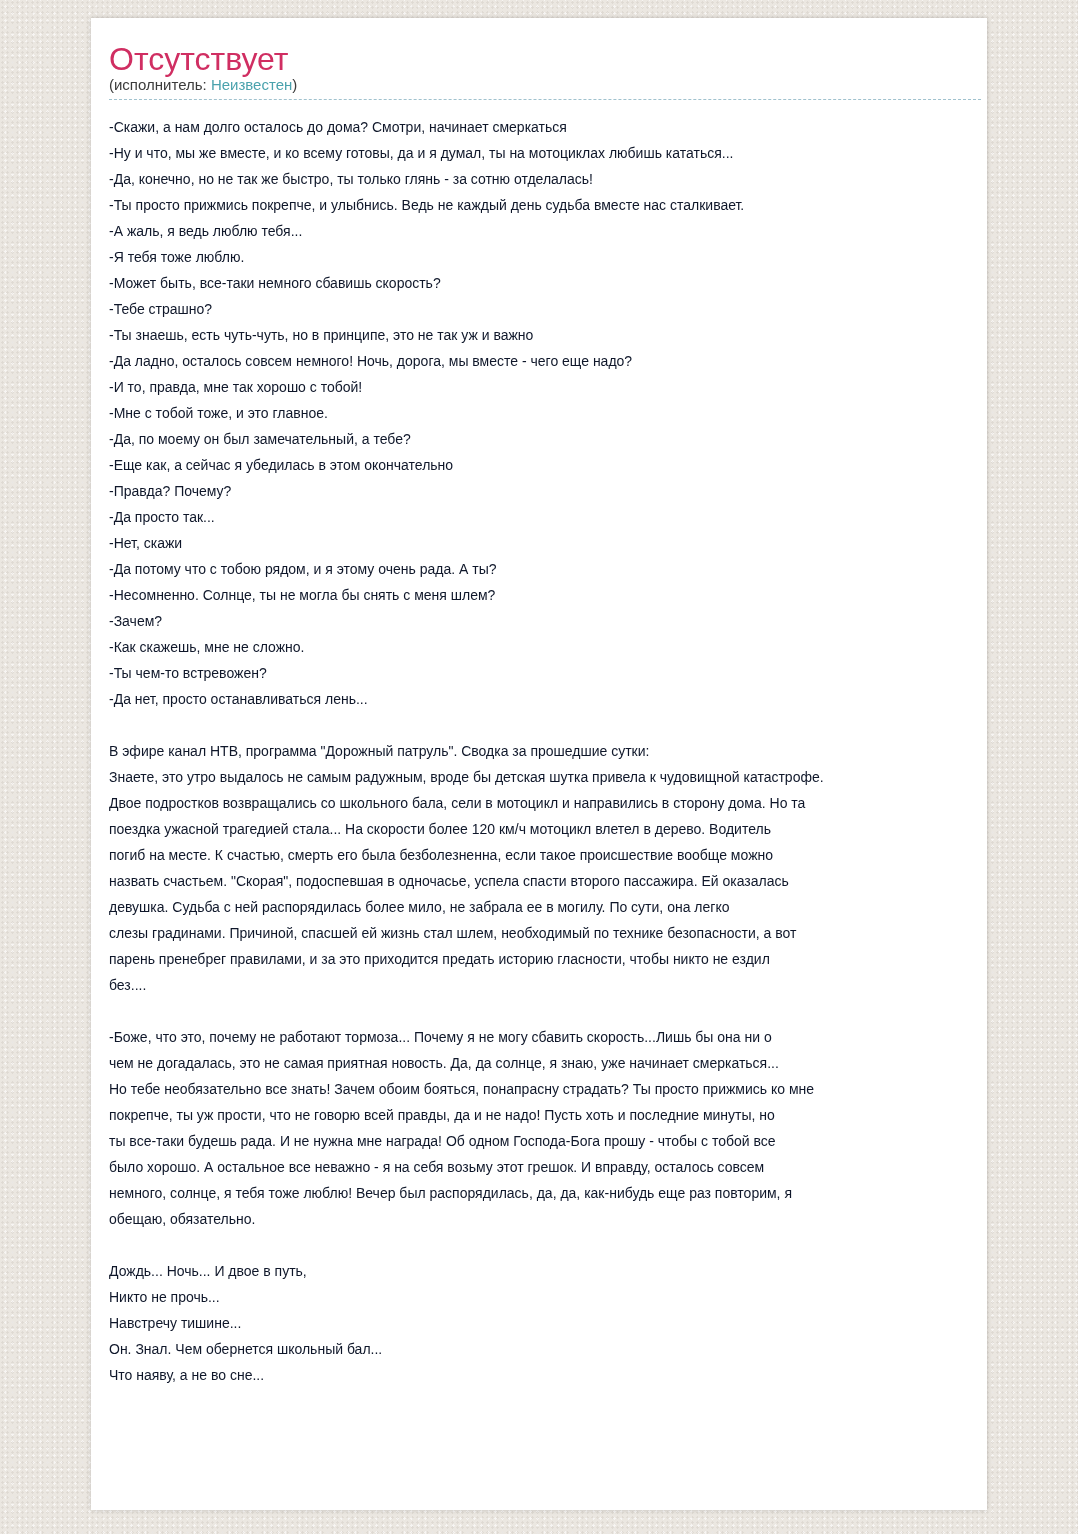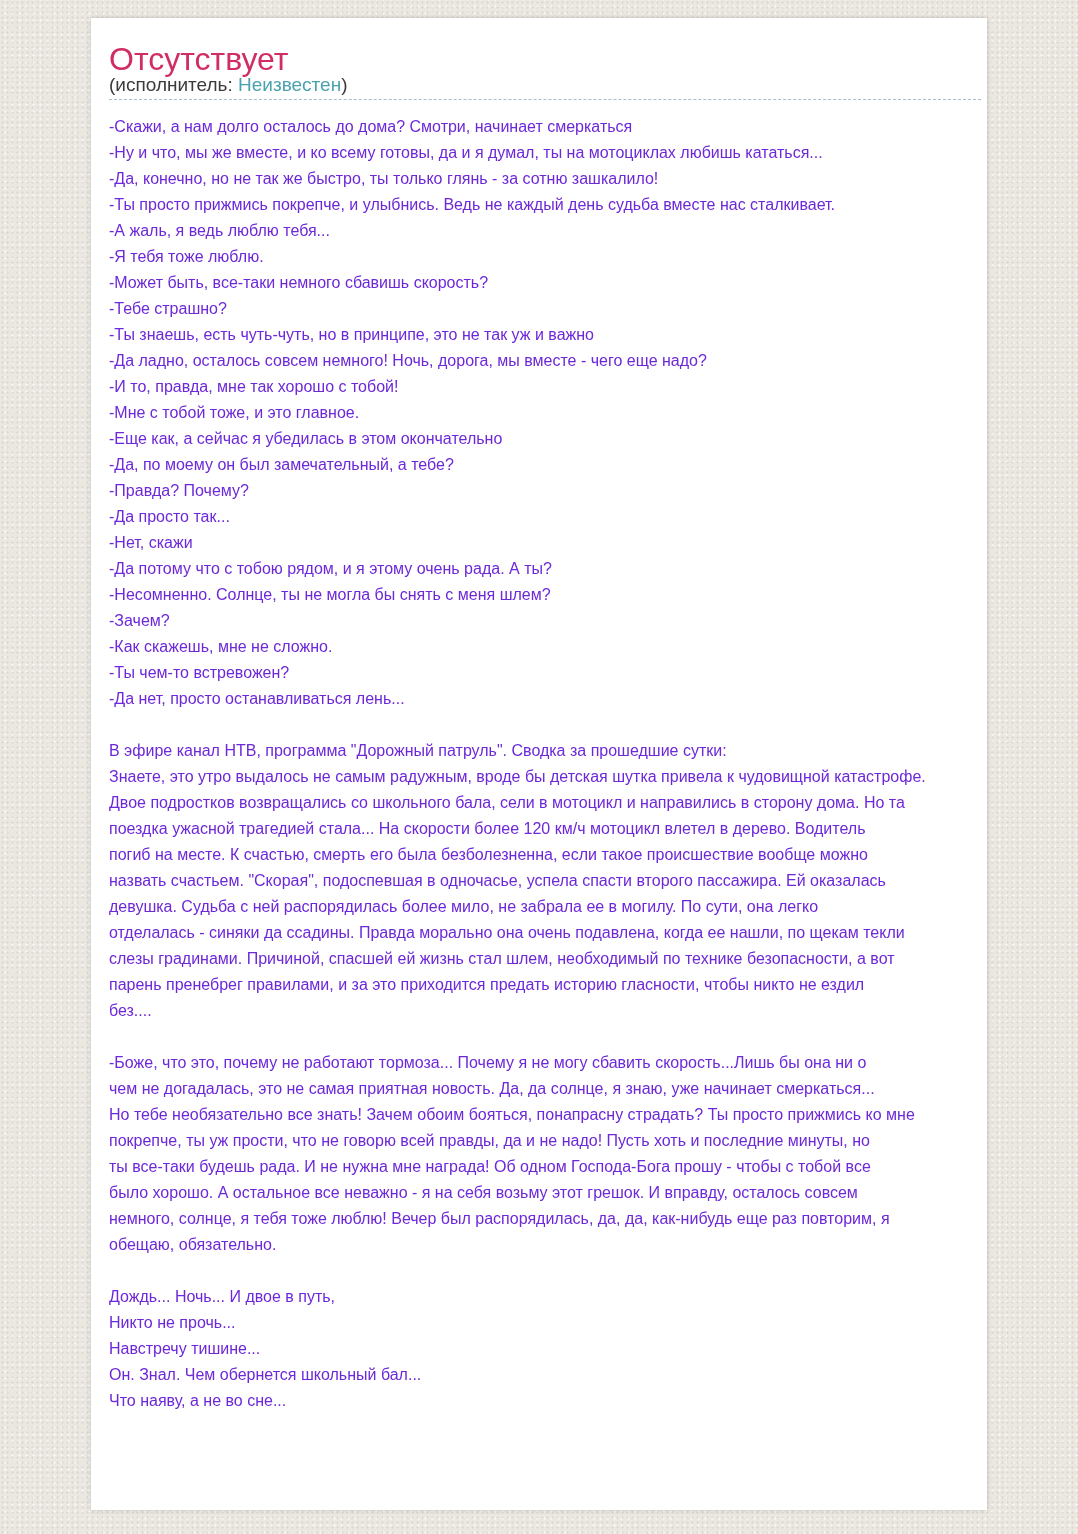--- a/index.html
+++ b/index.html
@@ -24,83 +24,82 @@
     padding: 26px 6px 30px 18px;
     overflow: hidden;
   }
   h1.song-title {
     font-size: 32px;
     line-height: 30px;
     font-weight: normal;
     color: #d02e62;
   }
   .artist-line {
-    font-size: 19px;
+    font-size: 15px;
     line-height: 18px;
     color: #3b3b3b;
     padding: 2px 0 5px;
     border-bottom: 1px dashed #a0c2ce;
   }
   .artist-line a {
     color: #4aa2ad;
     text-decoration: none;
     cursor: pointer;
   }
   .lyrics {
     margin-top: 14px;
-    font-size: 16px;
-    color: #6d28d9;
+    font-size: 14px;
+    color: #0f172a;
   }
   .line {
     line-height: 26px;
     height: 26px;
     white-space: pre;
   }
 </style>
 </head>
 <body>
 
 <div class="page">
   <h1 class="song-title">Отсутствует</h1>
   <div class="artist-line">
     <span>(исполнитель: </span><a href="#">Неизвестен</a><span>)</span>
   </div>
   <div class="lyrics">
       <div class="line">-Скажи, а нам долго осталось до дома? Смотри, начинает смеркаться</div>
       <div class="line">-Ну и что, мы же вместе, и ко всему готовы, да и я думал, ты на мотоциклах любишь кататься...</div>
-      <div class="line">-Да, конечно, но не так же быстро, ты только глянь - за сотню зашкалило!</div>
+      <div class="line">-Да, конечно, но не так же быстро, ты только глянь - за сотню отделалась!</div>
       <div class="line">-Ты просто прижмись покрепче, и улыбнись. Ведь не каждый день судьба вместе нас сталкивает.</div>
       <div class="line">-А жаль, я ведь люблю тебя...</div>
       <div class="line">-Я тебя тоже люблю.</div>
       <div class="line">-Может быть, все-таки немного сбавишь скорость?</div>
       <div class="line">-Тебе страшно?</div>
       <div class="line">-Ты знаешь, есть чуть-чуть, но в принципе, это не так уж и важно</div>
       <div class="line">-Да ладно, осталось совсем немного! Ночь, дорога, мы вместе - чего еще надо?</div>
       <div class="line">-И то, правда, мне так хорошо с тобой!</div>
       <div class="line">-Мне с тобой тоже, и это главное.</div>
+      <div class="line">-Да, по моему он был замечательный, а тебе?</div>
       <div class="line">-Еще как, а сейчас я убедилась в этом окончательно</div>
-      <div class="line">-Да, по моему он был замечательный, а тебе?</div>
       <div class="line">-Правда? Почему?</div>
       <div class="line">-Да просто так...</div>
       <div class="line">-Нет, скажи</div>
       <div class="line">-Да потому что с тобою рядом, и я этому очень рада. А ты?</div>
       <div class="line">-Несомненно. Солнце, ты не могла бы снять с меня шлем?</div>
       <div class="line">-Зачем?</div>
       <div class="line">-Как скажешь, мне не сложно.</div>
       <div class="line">-Ты чем-то встревожен?</div>
       <div class="line">-Да нет, просто останавливаться лень...</div>
       <div class="line">&nbsp;</div>
       <div class="line">В эфире канал НТВ, программа "Дорожный патруль". Сводка за прошедшие сутки:</div>
       <div class="line">Знаете, это утро выдалось не самым радужным, вроде бы детская шутка привела к чудовищной катастрофе.</div>
       <div class="line">Двое подростков возвращались со школьного бала, сели в мотоцикл и направились в сторону дома. Но та</div>
       <div class="line">поездка ужасной трагедией стала... На скорости более 120 км/ч мотоцикл влетел в дерево. Водитель</div>
       <div class="line">погиб на месте. К счастью, смерть его была безболезненна, если такое происшествие вообще можно</div>
       <div class="line">назвать счастьем. "Скорая", подоспевшая в одночасье, успела спасти второго пассажира. Ей оказалась</div>
       <div class="line">девушка. Судьба с ней распорядилась более мило, не забрала ее в могилу. По сути, она легко</div>
-      <div class="line">отделалась - синяки да ссадины. Правда морально она очень подавлена, когда ее нашли, по щекам текли</div>
       <div class="line">слезы градинами. Причиной, спасшей ей жизнь стал шлем, необходимый по технике безопасности, а вот</div>
       <div class="line">парень пренебрег правилами, и за это приходится предать историю гласности, чтобы никто не ездил</div>
       <div class="line">без....</div>
       <div class="line">&nbsp;</div>
       <div class="line">-Боже, что это, почему не работают тормоза... Почему я не могу сбавить скорость...Лишь бы она ни о</div>
       <div class="line">чем не догадалась, это не самая приятная новость. Да, да солнце, я знаю, уже начинает смеркаться...</div>
       <div class="line">Но тебе необязательно все знать! Зачем обоим бояться, понапрасну страдать? Ты просто прижмись ко мне</div>
       <div class="line">покрепче, ты уж прости, что не говорю всей правды, да и не надо! Пусть хоть и последние минуты, но</div>
       <div class="line">ты все-таки будешь рада. И не нужна мне награда! Об одном Господа-Бога прошу - чтобы с тобой все</div>
       <div class="line">было хорошо. А остальное все неважно - я на себя возьму этот грешок. И вправду, осталось совсем</div>

